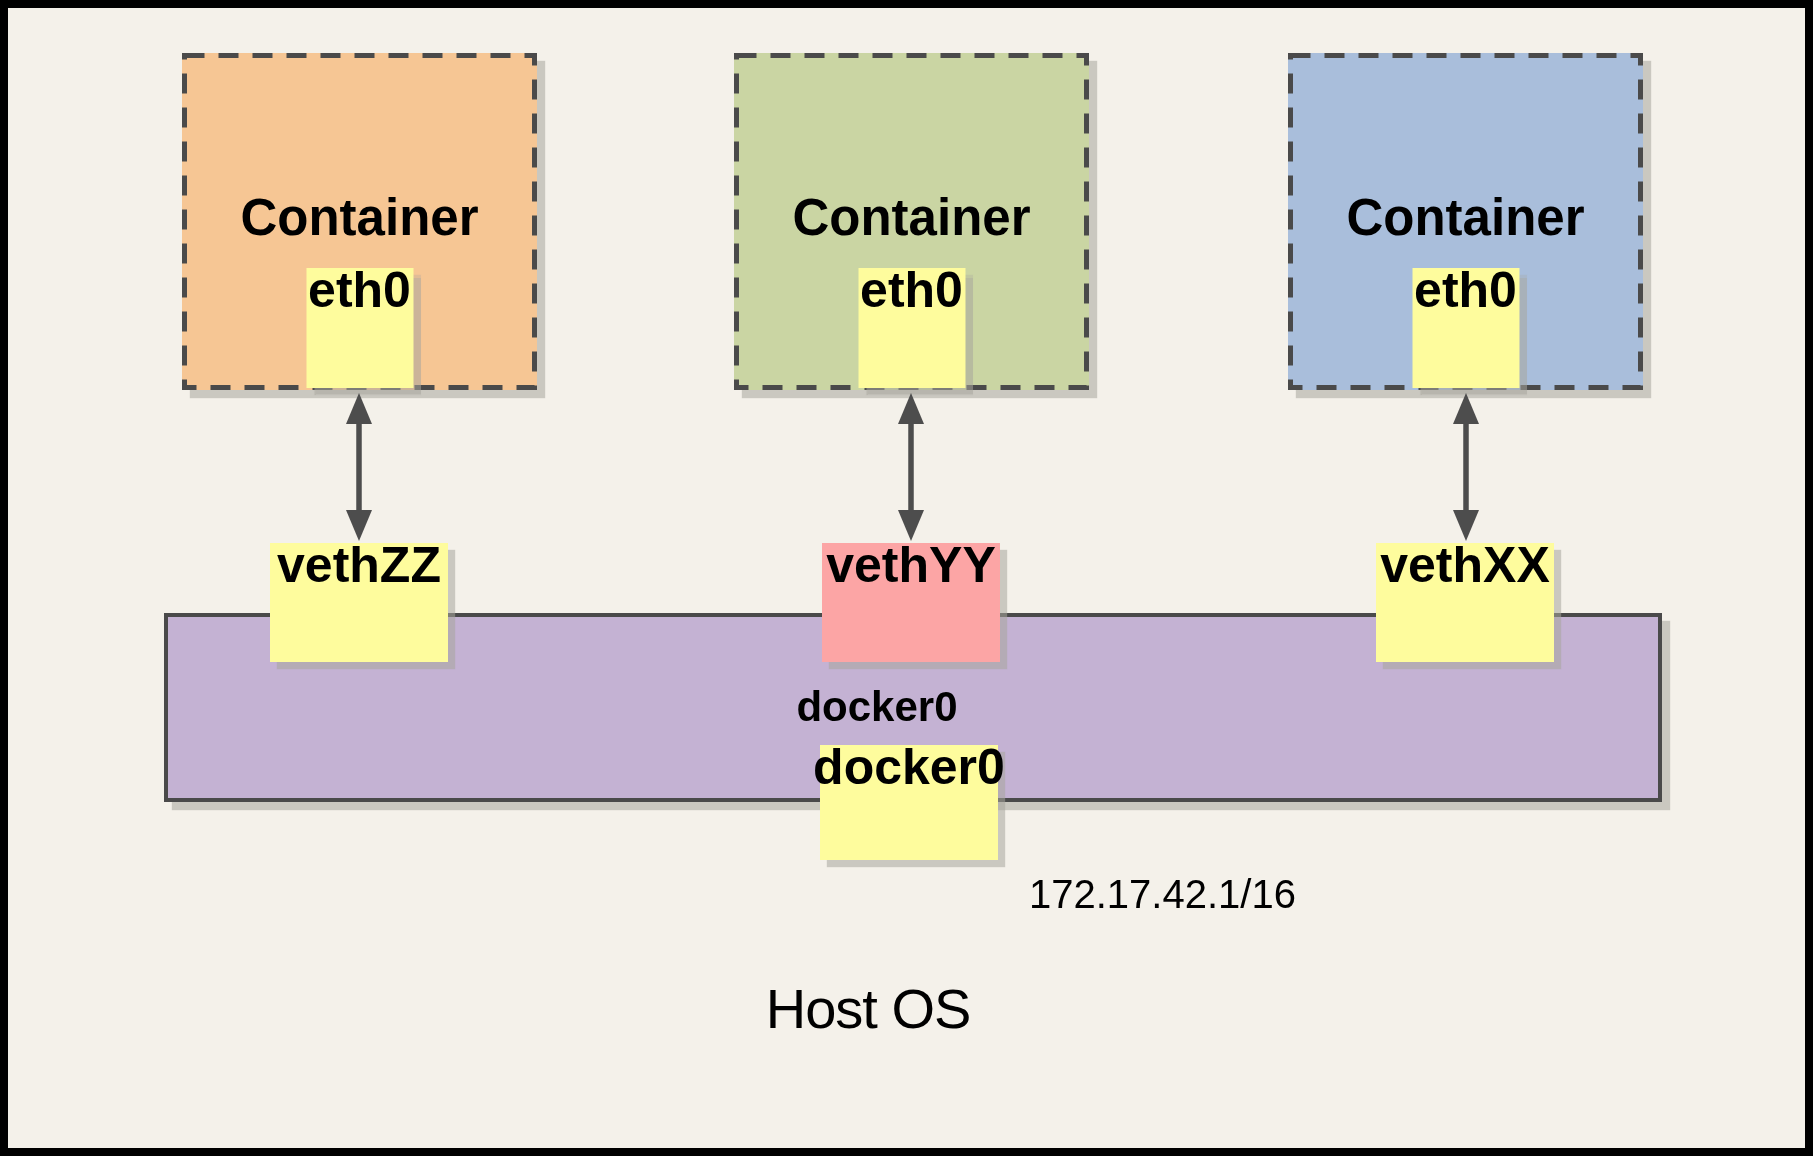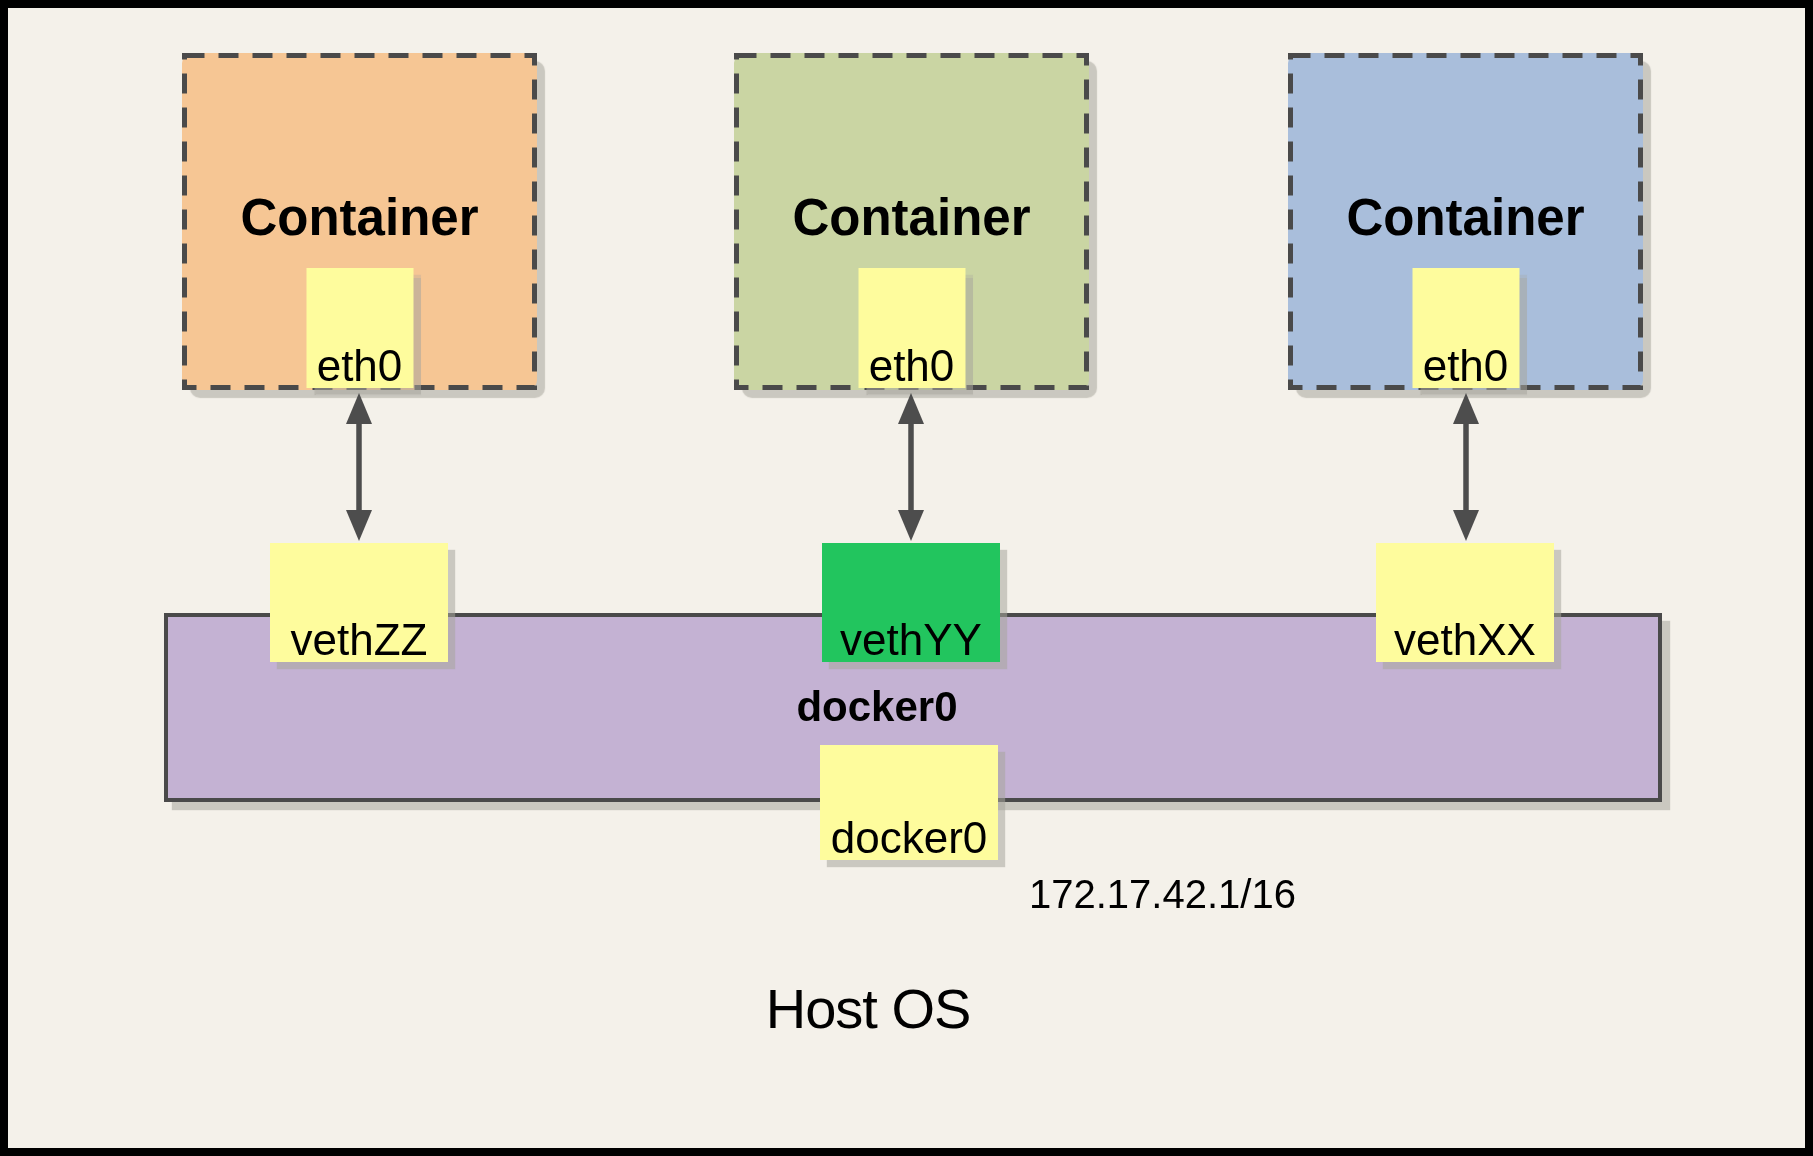--- a/index.html
+++ b/index.html
@@ -15,34 +15,34 @@
     position:absolute;inset:0;
     border:8px solid #000;
     pointer-events:none;
     z-index:50;
   }
   
   .container-box{
     position:absolute;
     top:53px;width:355px;height:337px;
     box-shadow:8px 8px 1px rgba(168,165,156,.55);
-    border-radius:10px;
   }
   .c1{left:182px;} .c2{left:734px;} .c3{left:1288px;}
   .dash-border{position:absolute;inset:0;width:100%;height:100%;}
   .dash-border rect{fill:none;stroke:#4a4a4a;stroke-width:5;stroke-dasharray:20 14;}
   .container-label{
     position:absolute;left:0;right:0;top:136px;
     text-align:center;font-size:51px;font-weight:bold;line-height:58px;
   }
   .ifbox{
     position:absolute;
-    display:flex;align-items:flex-end;justify-content:center;
-    font-size:44px;line-height:44px;
+    display:flex;align-items:flex-start;justify-content:center;
+    font-size:50px;line-height:44px;
     box-shadow:7px 7px 1px rgba(168,165,156,.55);
+    font-weight:bold;
   }
   .eth0-box{
     left:50%;transform:translateX(-50%);
     top:215px;width:107px;height:120px;
   }
   
   .arrow{position:absolute;top:392px;width:34px;height:150px;z-index:5;}
   .a1{left:342px;} .a2{left:894px;} .a3{left:1449px;}
   .arrow line{stroke:#4d4d4d;stroke-width:5.5;}
   .arrow polygon{fill:#4d4d4d;}
@@ -120,21 +120,21 @@
   </svg>
   <svg class="arrow a3" viewBox="0 0 34 150">
     <line x1="17" y1="24" x2="17" y2="126"></line>
     <polygon points="17,1 30,32 4,32"></polygon>
     <polygon points="17,149 30,118 4,118"></polygon>
   </svg>
 
   <div class="ifbox veth-box v1" style="background-color: rgb(254, 252, 157);">
     <span>vethZZ</span>
   </div>
-  <div class="ifbox veth-box v2" style="background-color: #22c55e;">
+  <div class="ifbox veth-box v2" style="background-color: #fca5a5;">
     <span>vethYY</span>
   </div>
   <div class="ifbox veth-box v3" style="background-color: rgb(254, 252, 157);">
     <span>vethXX</span>
   </div>
 
   <div class="bridge-bar" style="background-color: rgb(196, 178, 211);"></div>
   <div class="bridge-label">docker0</div>
   <div class="ifbox docker0-box" style="background-color: rgb(254, 252, 157);">
     <span>docker0</span>

